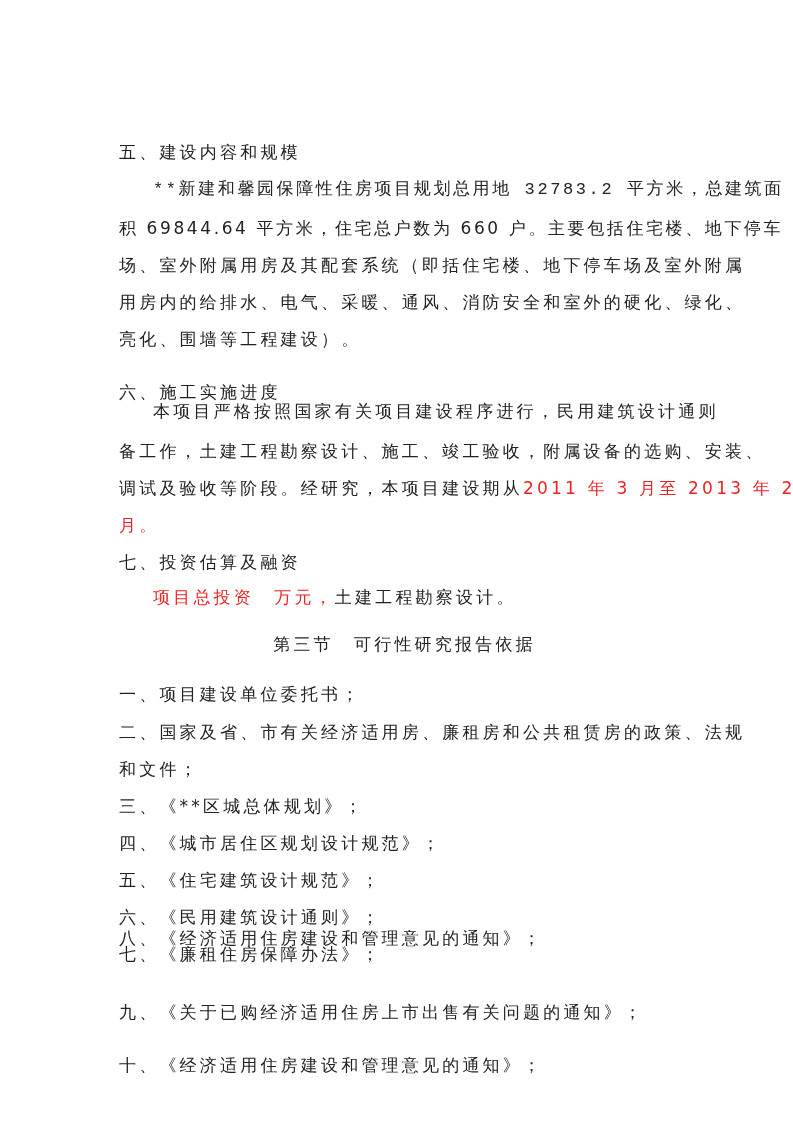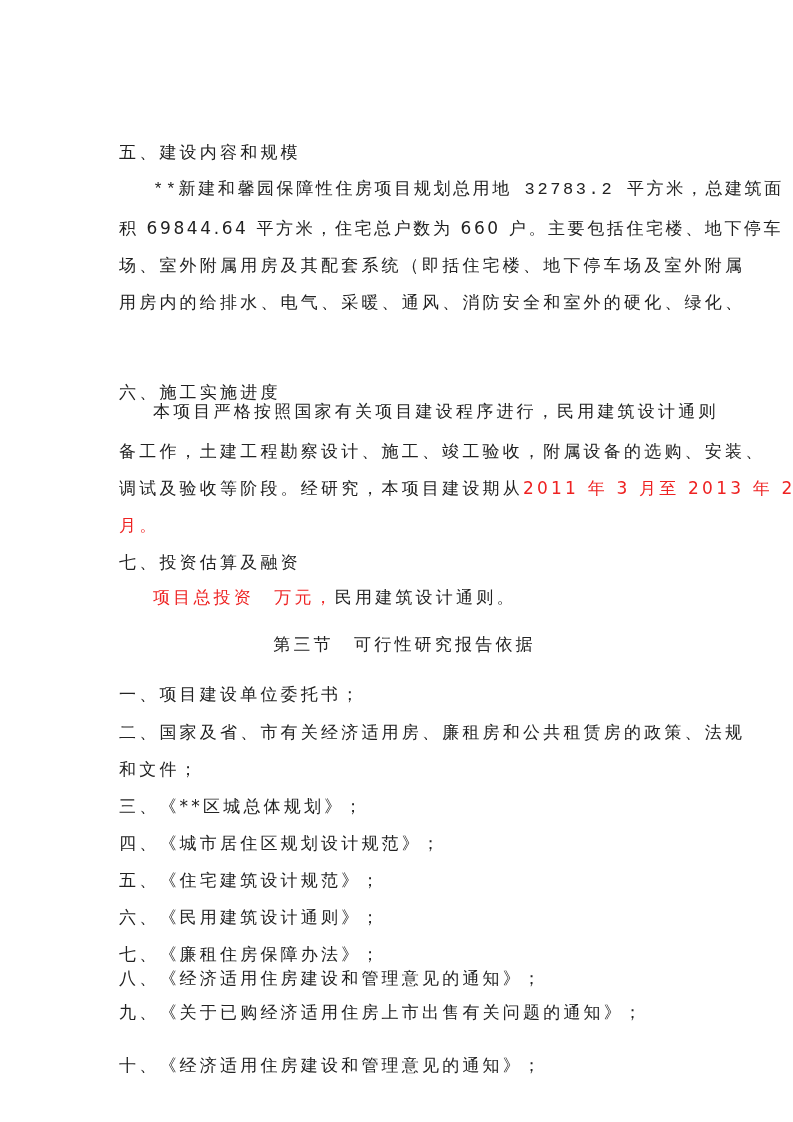--- a/index.html
+++ b/index.html
@@ -21,41 +21,42 @@
 </head>
 <body>
 
 <div class="page">
 
   <div class="line" style="top:98px">五、建设内容和规模</div>
   <div class="line indent ls2" style="top:136px">**新建和馨园保障性住房项目规划总用地 32783.2 平方米，总建筑面</div>
   <div class="line ls2" style="top:174px">积 69844.64 平方米，住宅总户数为 660 户。主要包括住宅楼、地下停车</div>
   <div class="line" style="top:211px">场、室外附属用房及其配套系统（即括住宅楼、地下停车场及室外附属</div>
   <div class="line" style="top:248px">用房内的给排水、电气、采暖、通风、消防安全和室外的硬化、绿化、</div>
+  <div class="line" style="top:285px">亮化、围墙等工程建设）。</div>
 
   <div class="line" style="top:338px">六、施工实施进度</div>
   <div class="line indent" style="top:359px">本项目严格按照国家有关项目建设程序进行，民用建筑设计通则</div>
   <div class="line" style="top:397px">备工作，土建工程勘察设计、施工、竣工验收，附属设备的选购、安装、</div>
   <div class="line" style="top:434px">
     <span>调试及验收等阶段。经研究，本项目建设期从</span><span class="red">2011 年 3 月至 2013 年 2</span>
   </div>
   <div class="line red" style="top:471px">月。</div>
 
   <div class="line" style="top:508px">七、投资估算及融资</div>
   <div class="line indent" style="top:545px">
-    <span class="red">项目总投资　万元，</span><span>民用建筑设计通则。</span>
+    <span class="red">项目总投资　万元，</span><span>土建工程勘察设计。</span>
   </div>
 
   <div class="line center" style="top:590px">第三节　可行性研究报告依据</div>
 
   <div class="line" style="top:640px">一、项目建设单位委托书；</div>
   <div class="line" style="top:678px">二、国家及省、市有关经济适用房、廉租房和公共租赁房的政策、法规</div>
   <div class="line" style="top:715px">和文件；</div>
   <div class="line" style="top:752px">三、《**区城总体规划》；</div>
   <div class="line" style="top:789px">四、《城市居住区规划设计规范》；</div>
   <div class="line" style="top:826px">五、《住宅建筑设计规范》；</div>
   <div class="line" style="top:863px">六、《民用建筑设计通则》；</div>
   <div class="line" style="top:900px">七、《廉租住房保障办法》；</div>
-  <div class="line" style="top:924px">八、《经济适用住房建设和管理意见的通知》；</div>
+  <div class="line" style="top:884px">八、《经济适用住房建设和管理意见的通知》；</div>
   <div class="line" style="top:958px">九、《关于已购经济适用住房上市出售有关问题的通知》；</div>
   <div class="line" style="top:1011px">十、《经济适用住房建设和管理意见的通知》；</div>
 
 </div>
 
 </body></html>

